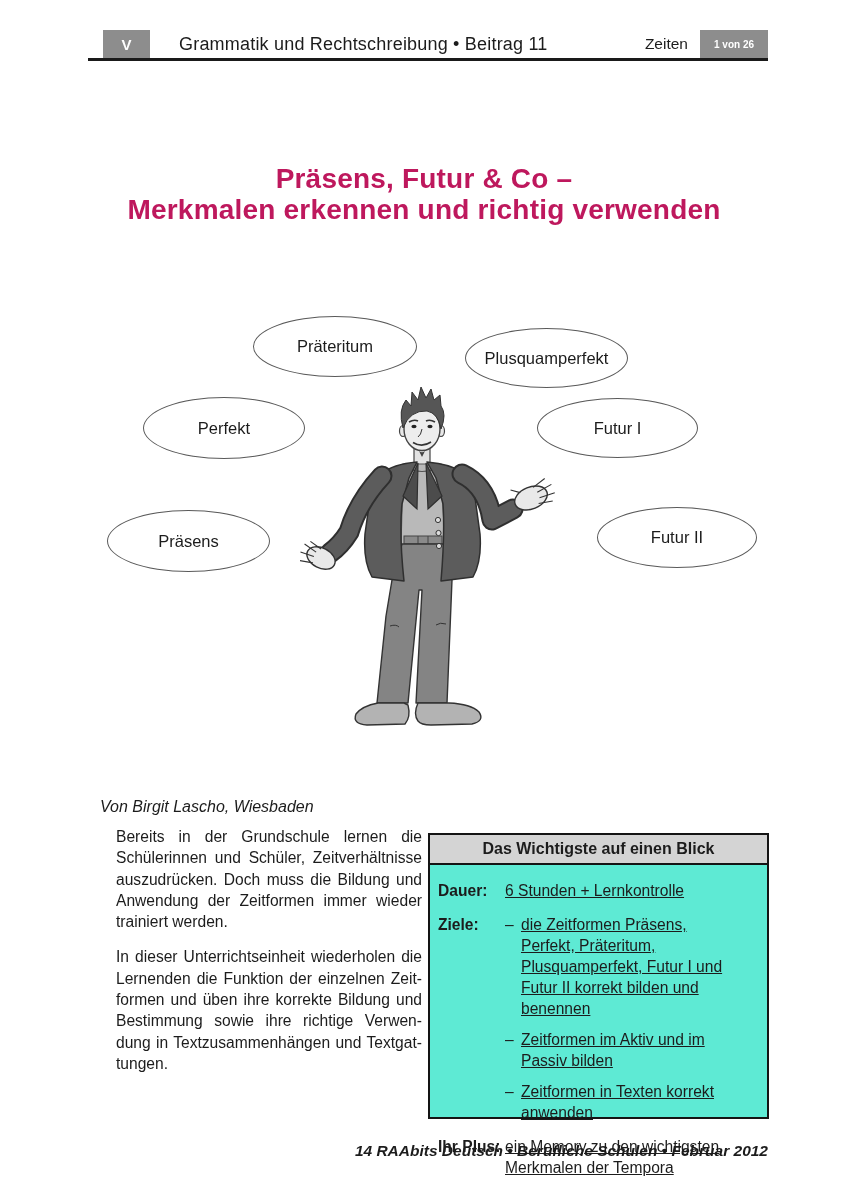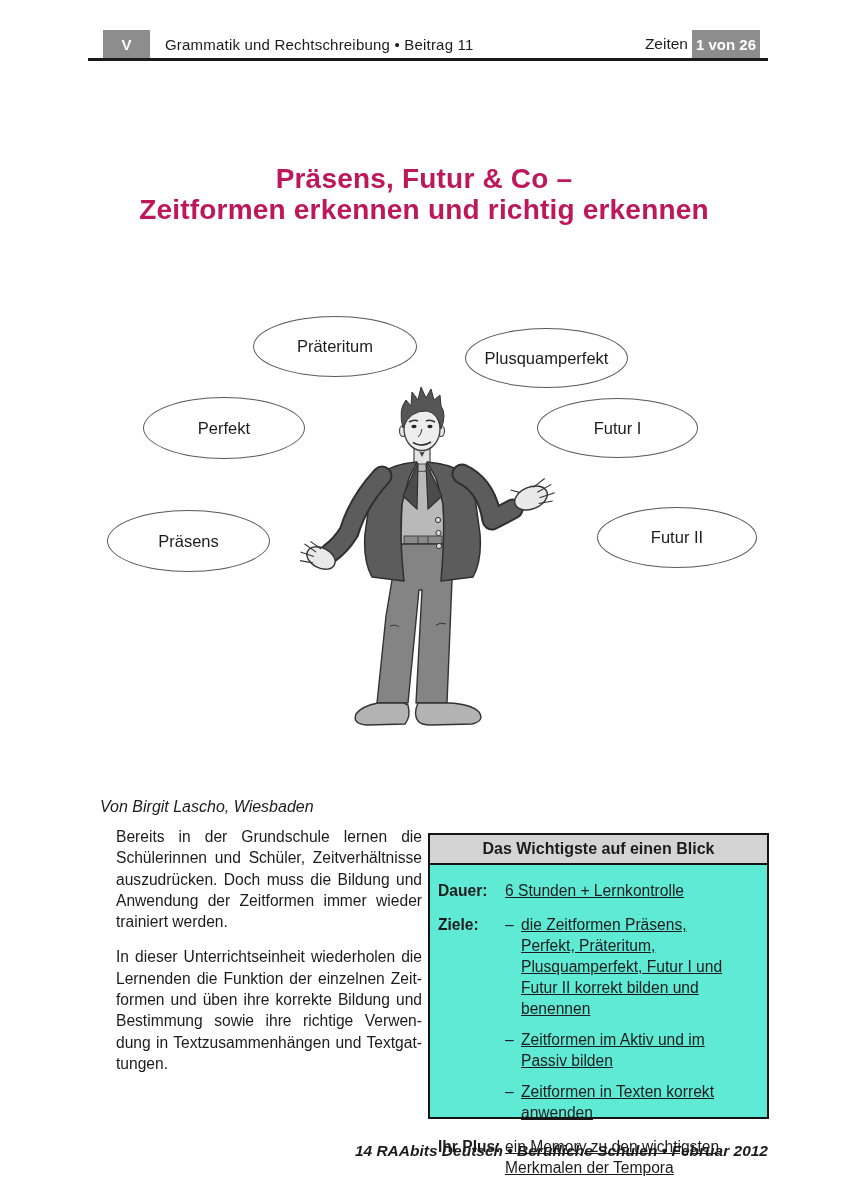--- a/index.html
+++ b/index.html
@@ -10,30 +10,30 @@
   }
 
   
   .header-bar { position:absolute; left:88px; top:30px; width:680px; height:28px; }
   .v-box {
     position:absolute; left:15px; top:0; width:47px; height:28px;
     background:#8d8d8d; color:#ffffff; font-weight:bold; font-size:15px;
     display:flex; align-items:center; justify-content:center;
   }
   .header-category {
-    position:absolute; left:77px; top:0; height:28px;
-    display:flex; align-items:center; font-size:15px; letter-spacing:0.2px;
+    position:absolute; left:91px; top:0; height:28px;
+    display:flex; align-items:center; font-size:18px; letter-spacing:0.2px;
   }
   .header-topic {
     position:absolute; right:80px; top:0; height:28px;
     display:flex; align-items:center; font-size:15.5px;
   }
   .page-badge {
-    position:absolute; right:8px; top:0; width:68px; height:28px;
-    background:#8d8d8d; color:#ffffff; font-weight:bold; font-size:15px;
+    position:absolute; right:0; top:0; width:68px; height:28px;
+    background:#8d8d8d; color:#ffffff; font-weight:bold; font-size:10px;
     display:flex; align-items:center; justify-content:center;
   }
   .header-rule { position:absolute; left:88px; top:58px; width:680px; height:3px; background:#1a1a1a; }
 
   
   .page-title {
     position:absolute; left:0; right:0; top:163px; text-align:center;
     font-weight:bold; font-size:28px; line-height:31px; color:#be185d;
     letter-spacing:0.2px;
   }
@@ -88,21 +88,21 @@
   <div class="header-bar">
     <div class="v-box">V</div>
     <div class="header-category">Grammatik und Rechtschreibung • Beitrag 11</div>
     <div class="header-topic">Zeiten</div>
     <div class="page-badge">1 von 26</div>
   </div>
   <div class="header-rule"></div>
 
   <div class="page-title">
     <div>Präsens, Futur &amp; Co –</div>
-    <div>Zeitformen erkennen und richtig erkennen</div>
+    <div>Merkmalen erkennen und richtig verwenden</div>
   </div>
 
   <div class="oval" style="left:253px; top:316px; width:164px; height:61px;">
     <span>Präteritum</span>
   </div>
   <div class="oval" style="left:465px; top:328px; width:163px; height:60px;">
     <span>Plusquamperfekt</span>
   </div>
   <div class="oval" style="left:143px; top:397px; width:162px; height:62px;">
     <span>Perfekt</span>

